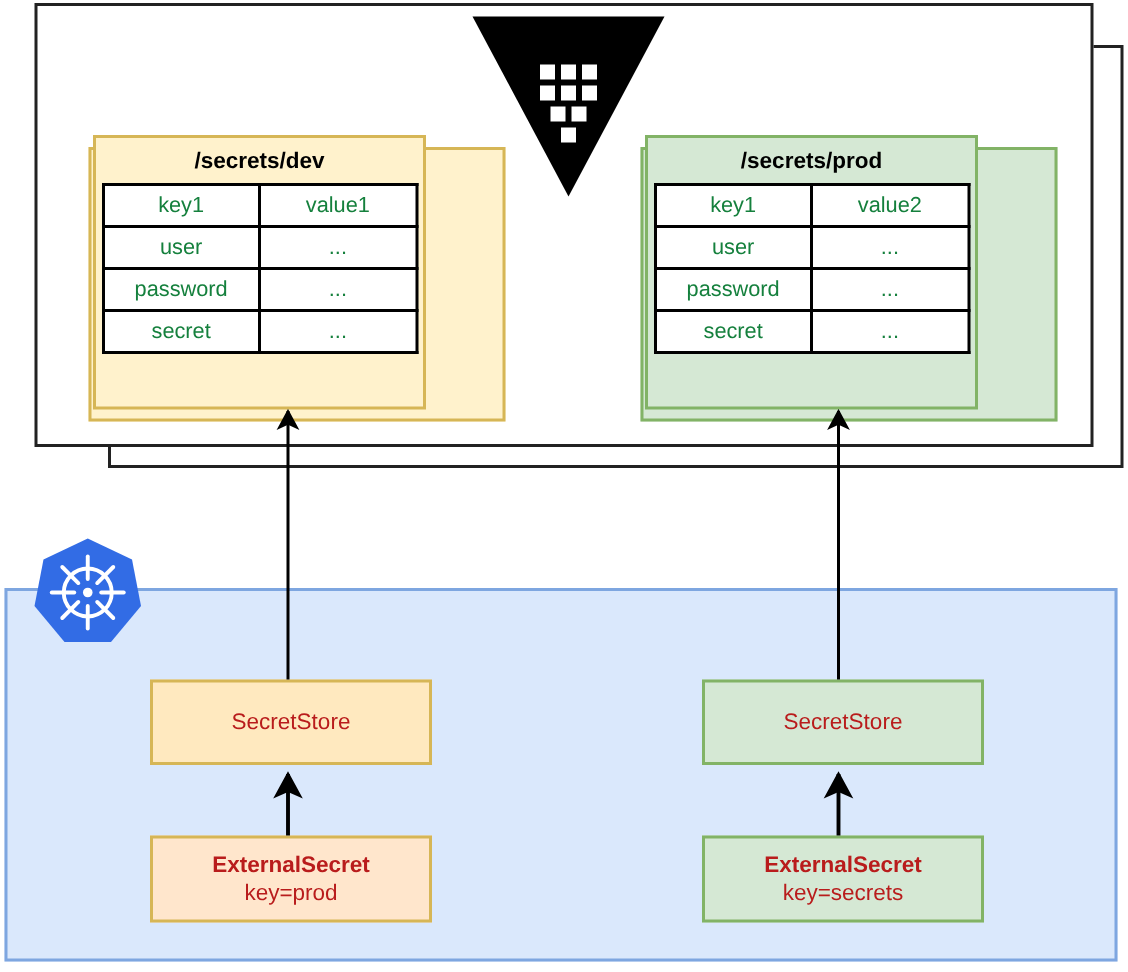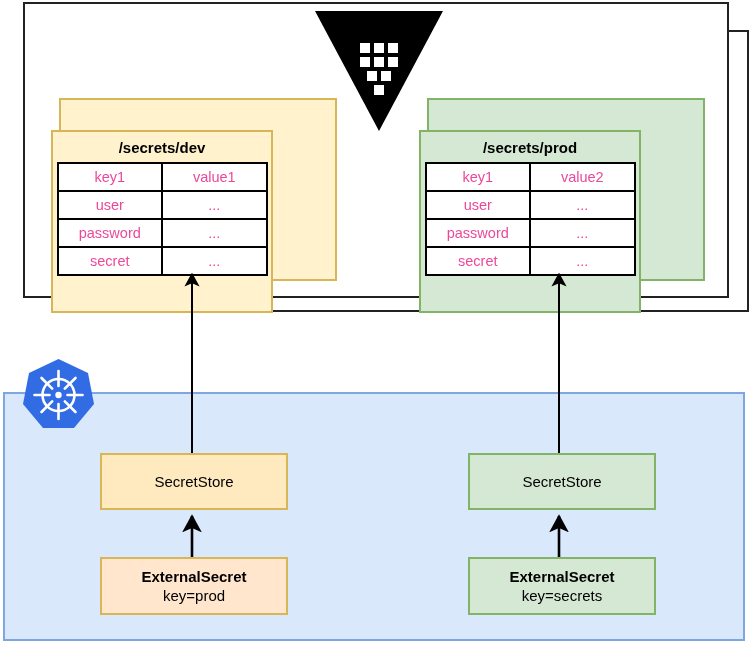--- a/index.html
+++ b/index.html
@@ -58,28 +58,27 @@
     position: absolute;
     left: 8px;
     top: 8px;
     width: 278px;
     height: 183px;
     box-sizing: border-box;
     border: 2px solid;
   }
   .card-front {
     position: absolute;
-    left: 0px;
+    left: 11px;
     top: 0px;
     width: 222px;
     height: 183px;
     box-sizing: border-box;
     border: 2px solid;
     padding: 0;
-    margin-top: 40px;
   }
   .card-yellow .card-back,
   .card-yellow .card-front {
     background: #fff2cc;
     border-color: #d6b656;
   }
   .card-green .card-back,
   .card-green .card-front {
     background: #d5e8d4;
     border-color: #82b366;
@@ -97,21 +96,21 @@
     border-collapse: collapse;
     margin: 0 auto;
     width: 211px;
     table-layout: fixed;
   }
   .kv-table td {
     border: 2px solid #000000;
     background: #ffffff;
     text-align: center;
     font-size: 14.5px;
-    color: #ec4899;
+    color: #15803d;
     height: 26px;
     line-height: 26px;
     padding: 0;
     width: 50%;
     overflow: hidden;
     white-space: nowrap;
   }
 
   
   .k8s-panel {
@@ -131,21 +130,21 @@
     width: 73px;
     height: 73px;
   }
 
   
   .res-box {
     position: absolute;
     box-sizing: border-box;
     border: 2px solid;
     text-align: center;
-    color: #000000;
+    color: #b91c1c;
     display: flex;
     flex-direction: column;
     align-items: center;
     justify-content: center;
   }
   .res-box.yellow {
     background: #ffe6cc;
     border-color: #d6b656;
   }
   .res-box.yellow.store { background: #ffe9bf; }

